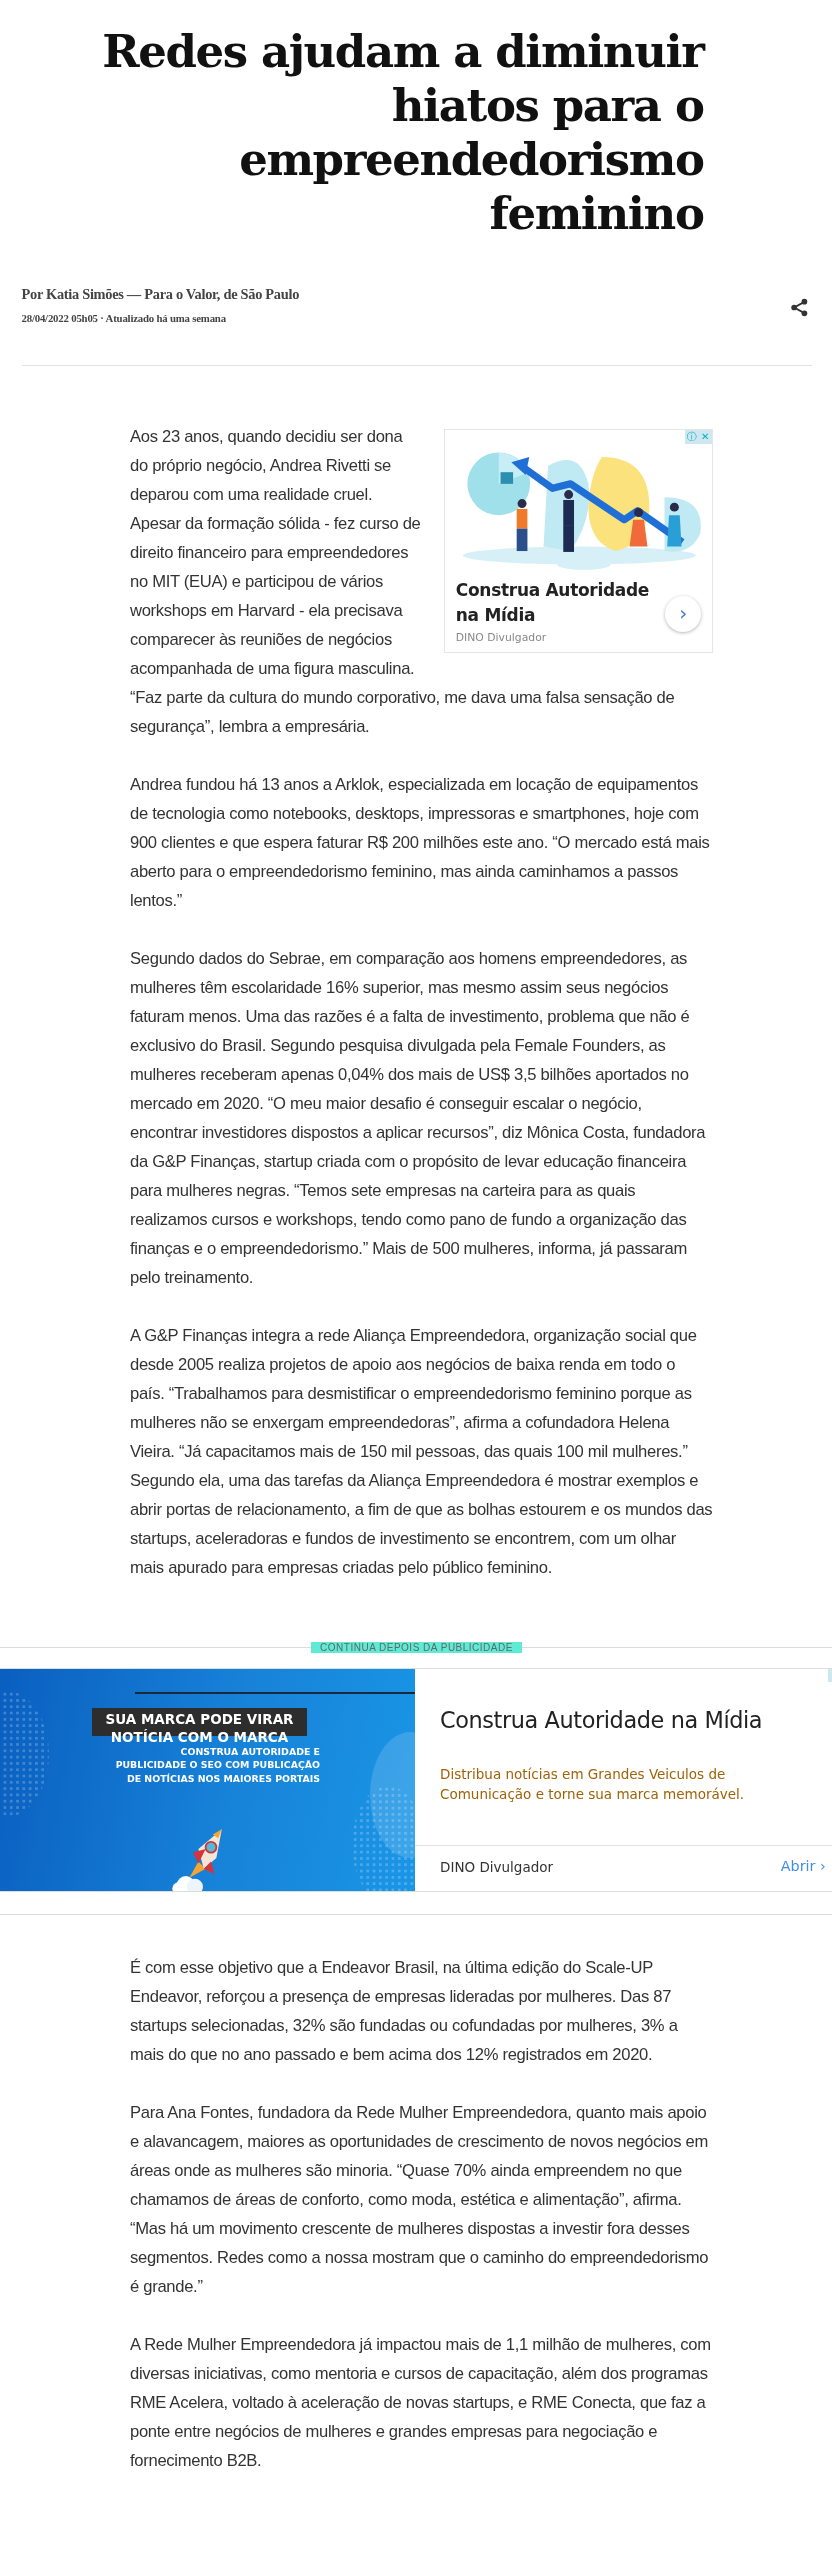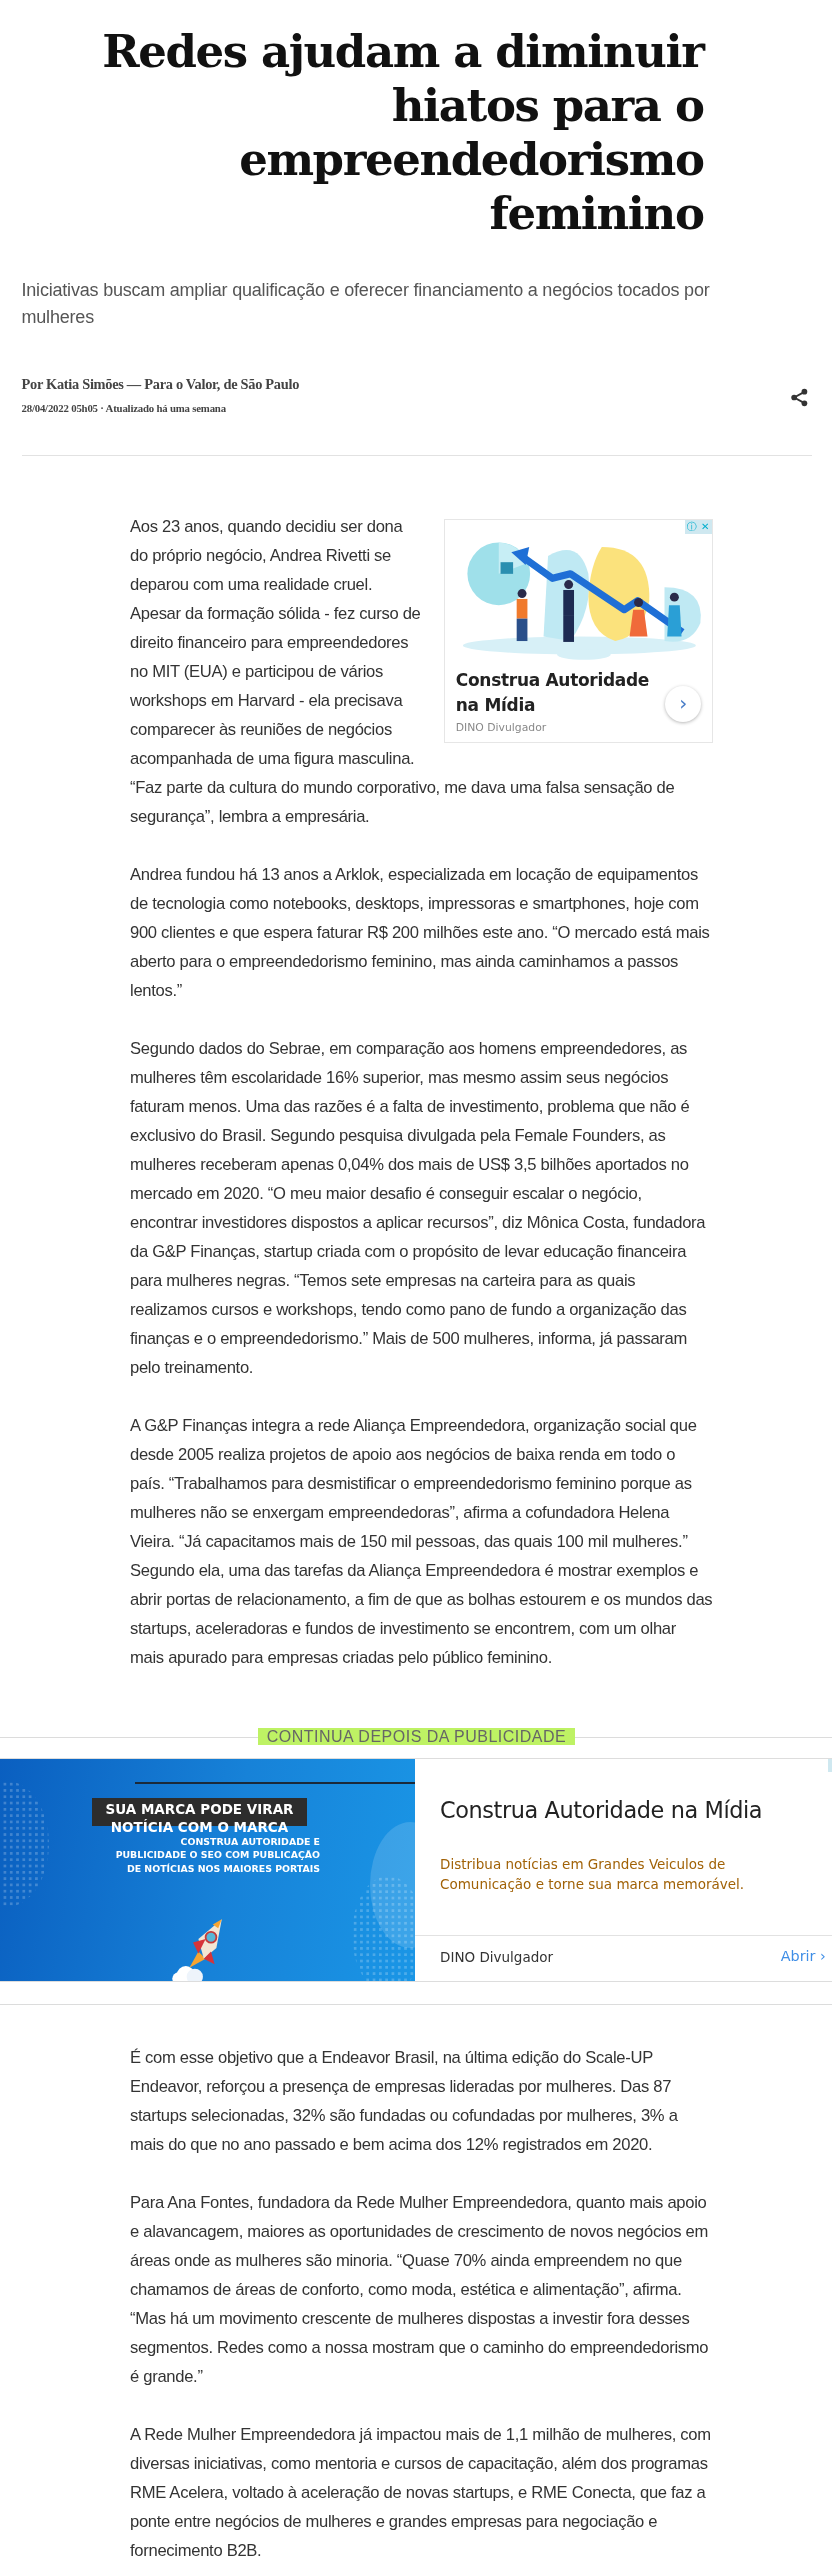--- a/index.html
+++ b/index.html
@@ -91,22 +91,22 @@
   }
   .clear { clear: both; }
 
   .ad-divider-label {
     position: relative; text-align: center; margin-top: 27px; height: 18px;
   }
   .ad-divider-label::before {
     content: ""; position: absolute; left: 0; right: 0; top: 9px; border-top: 0.9px solid #dcdcdc;
   }
   .ad-divider-label span {
-    position: relative; background: #bef264; padding: 0 9px;
-    font-family: "Liberation Sans", sans-serif; font-size: 16px; color: #666; letter-spacing: 0.5px;
+    position: relative; background: #5eead4; padding: 0 9px;
+    font-family: "Liberation Sans", sans-serif; font-size: 10px; color: #666; letter-spacing: 0.5px;
   }
 
   .banner-ad {
     margin-top: 11.7px; width: 833px; height: 224px; display: flex; position: relative;
     border-top: 0.9px solid #ddd; border-bottom: 0.9px solid #ddd;
   }
   .banner-img {
     width: 415px; height: 100%;
     background: linear-gradient(100deg, #0a5fc0 0%, #1782d8 55%, #1a96e6 100%);
     position: relative; overflow: hidden;
@@ -166,21 +166,20 @@
   }
 
   .hr-after-ad { margin-top: 22.4px; border: 0; border-top: 0.9px solid #dcdcdc; }
   .article-2 { width: 583px; margin-left: 130px; padding-top: 38px; }
 </style>
 </head>
 <body>
 
 <header class="header">
   <h1 class="headline">Redes ajudam a diminuir hiatos para o empreendedorismo feminino</h1>
-  <p class="subtitle">Iniciativas buscam ampliar qualificação e oferecer financiamento a negócios tocados por mulheres</p>
   <div class="byline-block">
     <div class="byline">Por Katia Simões — Para o Valor, de São Paulo</div>
     <div class="dateline">28/04/2022 05h05 · Atualizado há uma semana</div>
     <div class="share-btn">
       <svg width="25" height="25" viewBox="0 0 28 28">
         <line x1="8" y1="14" x2="19" y2="8" stroke="#333" stroke-width="2.2"></line>
         <line x1="8" y1="14" x2="19" y2="20" stroke="#333" stroke-width="2.2"></line>
         <circle cx="8" cy="14" r="3.2" fill="#333"></circle>
         <circle cx="19.5" cy="7.5" r="3.2" fill="#333"></circle>
         <circle cx="19.5" cy="20.5" r="3.2" fill="#333"></circle>

